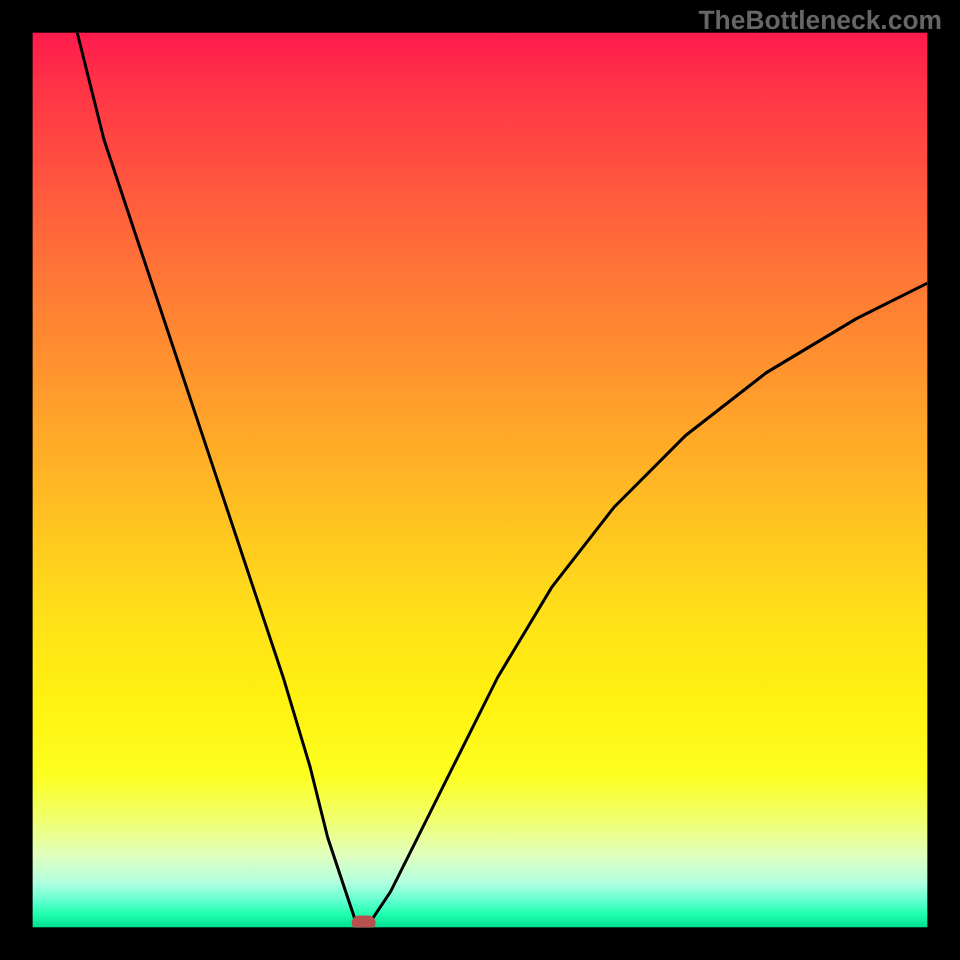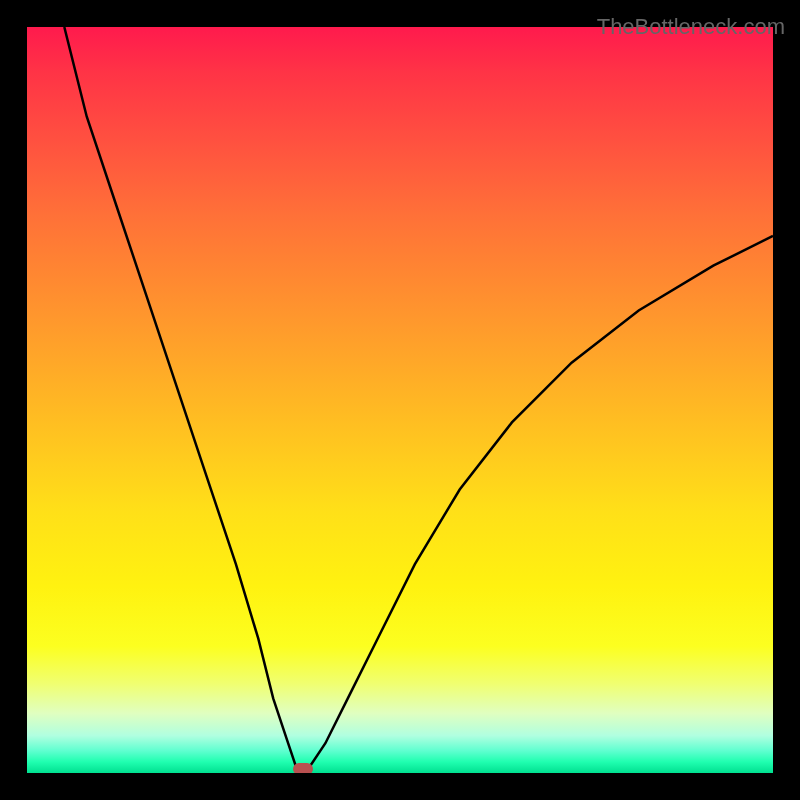--- a/index.html
+++ b/index.html
@@ -6,25 +6,25 @@
     margin: 0;
     padding: 0;
     width: 800px;
     height: 800px;
     background: #000;
     position: relative;
     font-family: Arial, sans-serif;
   }
   .watermark {
     position: absolute;
-    top: 14px;
+    top: 4px;
     right: 15px;
     color: #666;
     font-size: 22px;
-    font-weight: 400;
+    font-weight: 700;
     z-index: 10;
   }
   .plot-area {
     position: absolute;
     left: 27px;
     top: 27px;
     width: 746px;
     height: 746px;
     overflow: hidden;
   }

